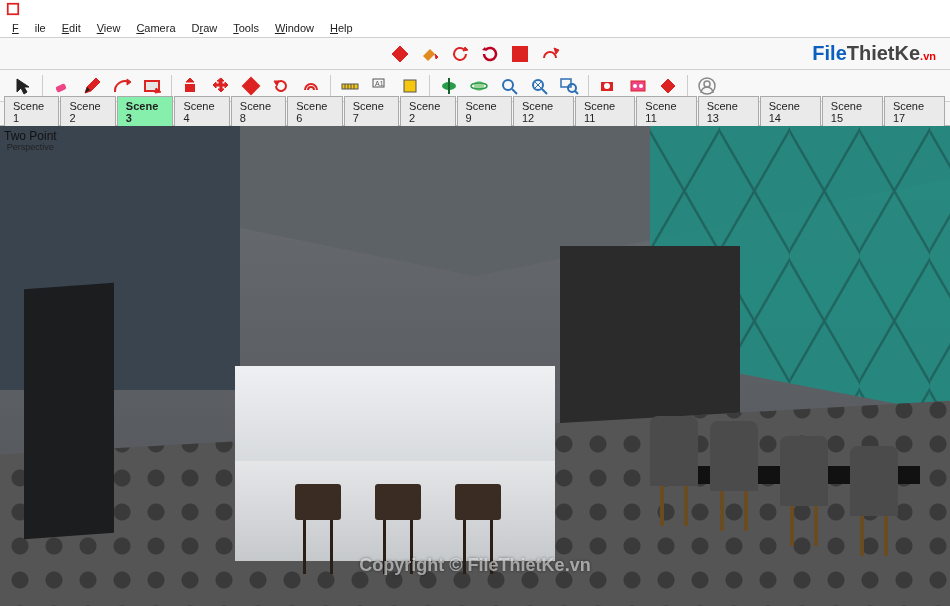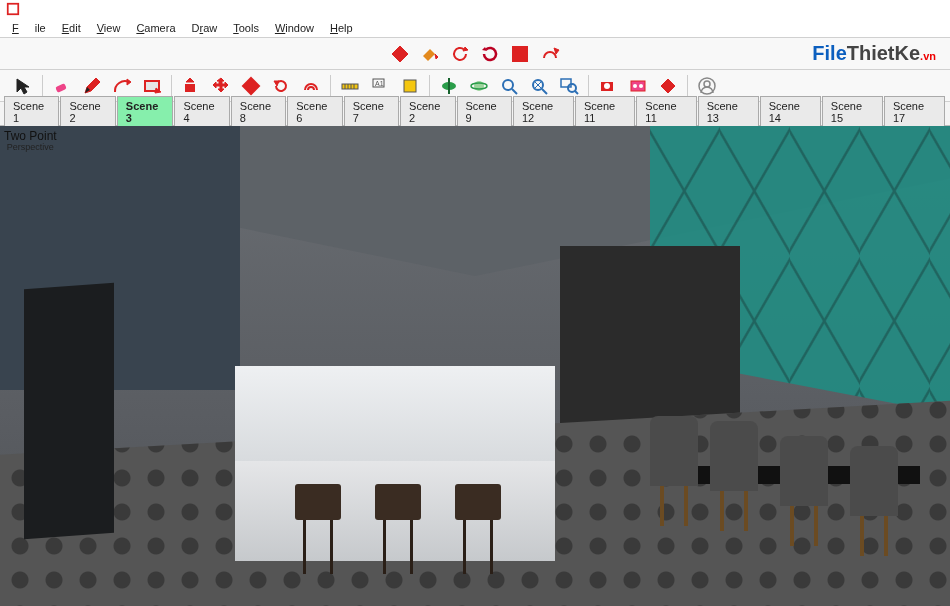--- a/index.html
+++ b/index.html
@@ -440,13 +440,14 @@
         <div class="back"></div>
         <div class="leg"></div>
       </div>
   </div>
 
   <div class="view-label">
     <div>Two Point</div>
     <div class="small">Perspective</div>
   </div>
 
+  <div class="copyright">Copyright © FileThietKe.vn</div>
 </div>
 
 </body></html>

